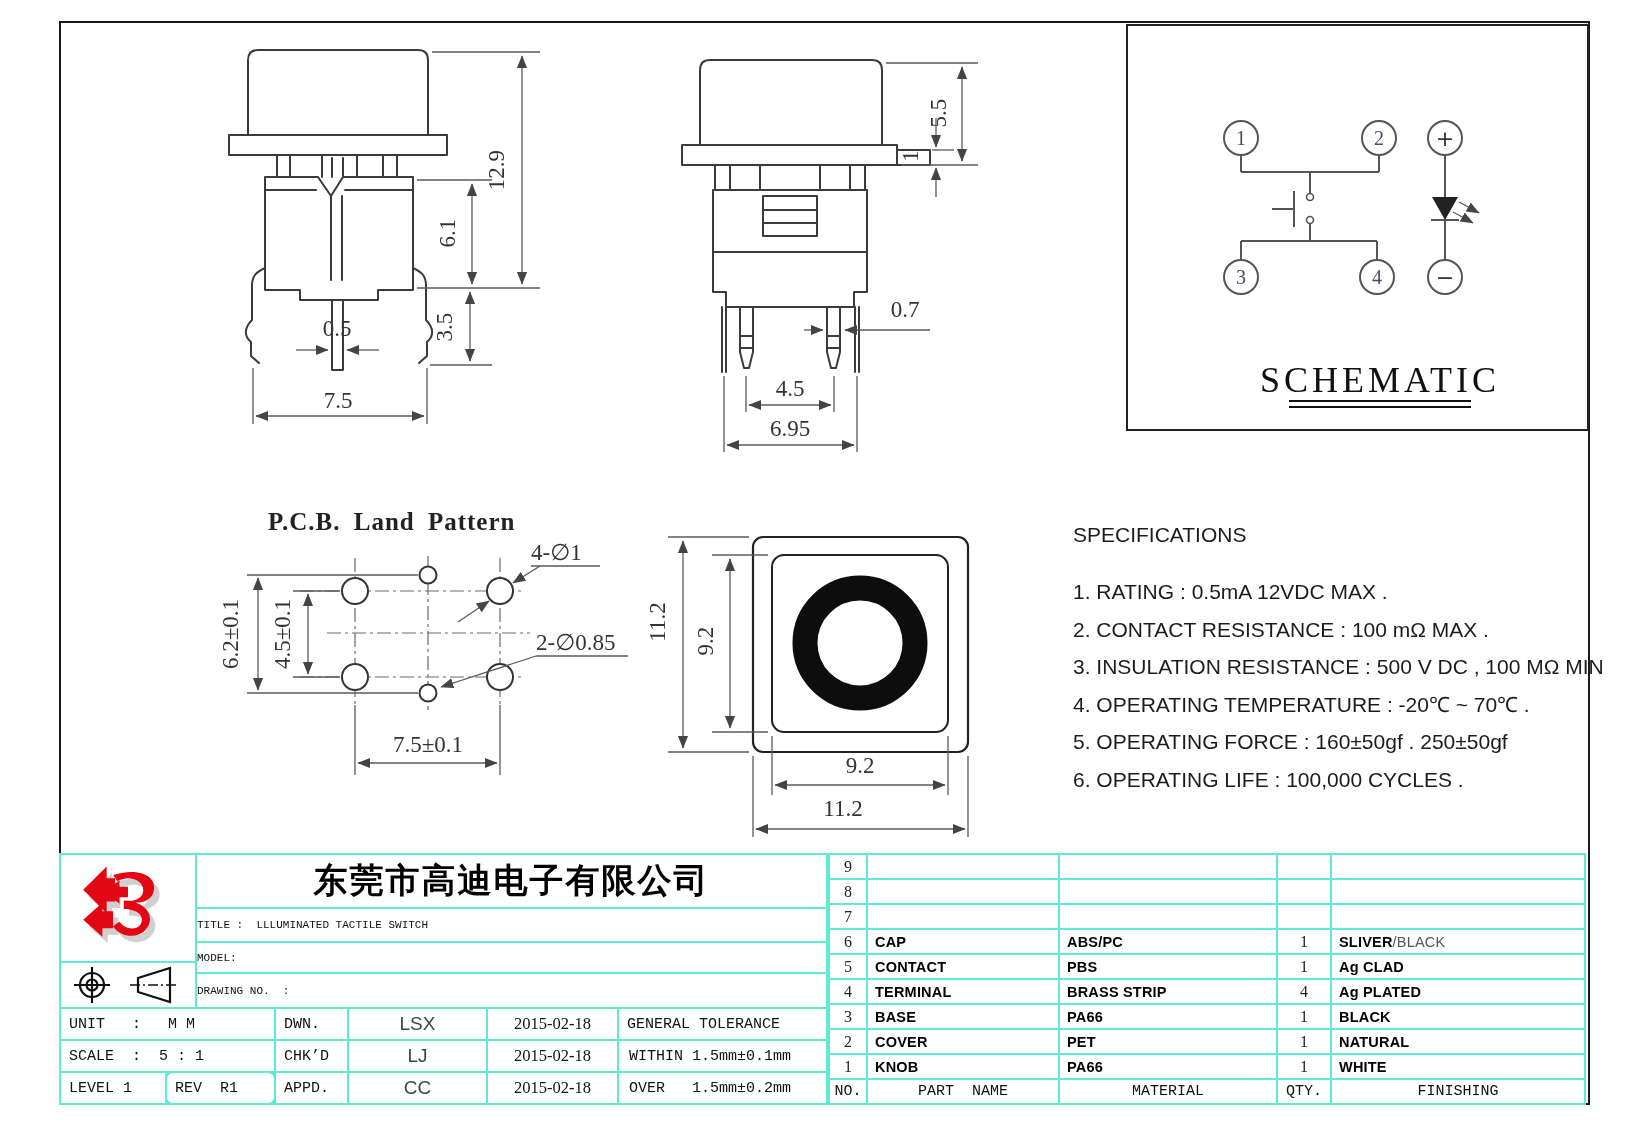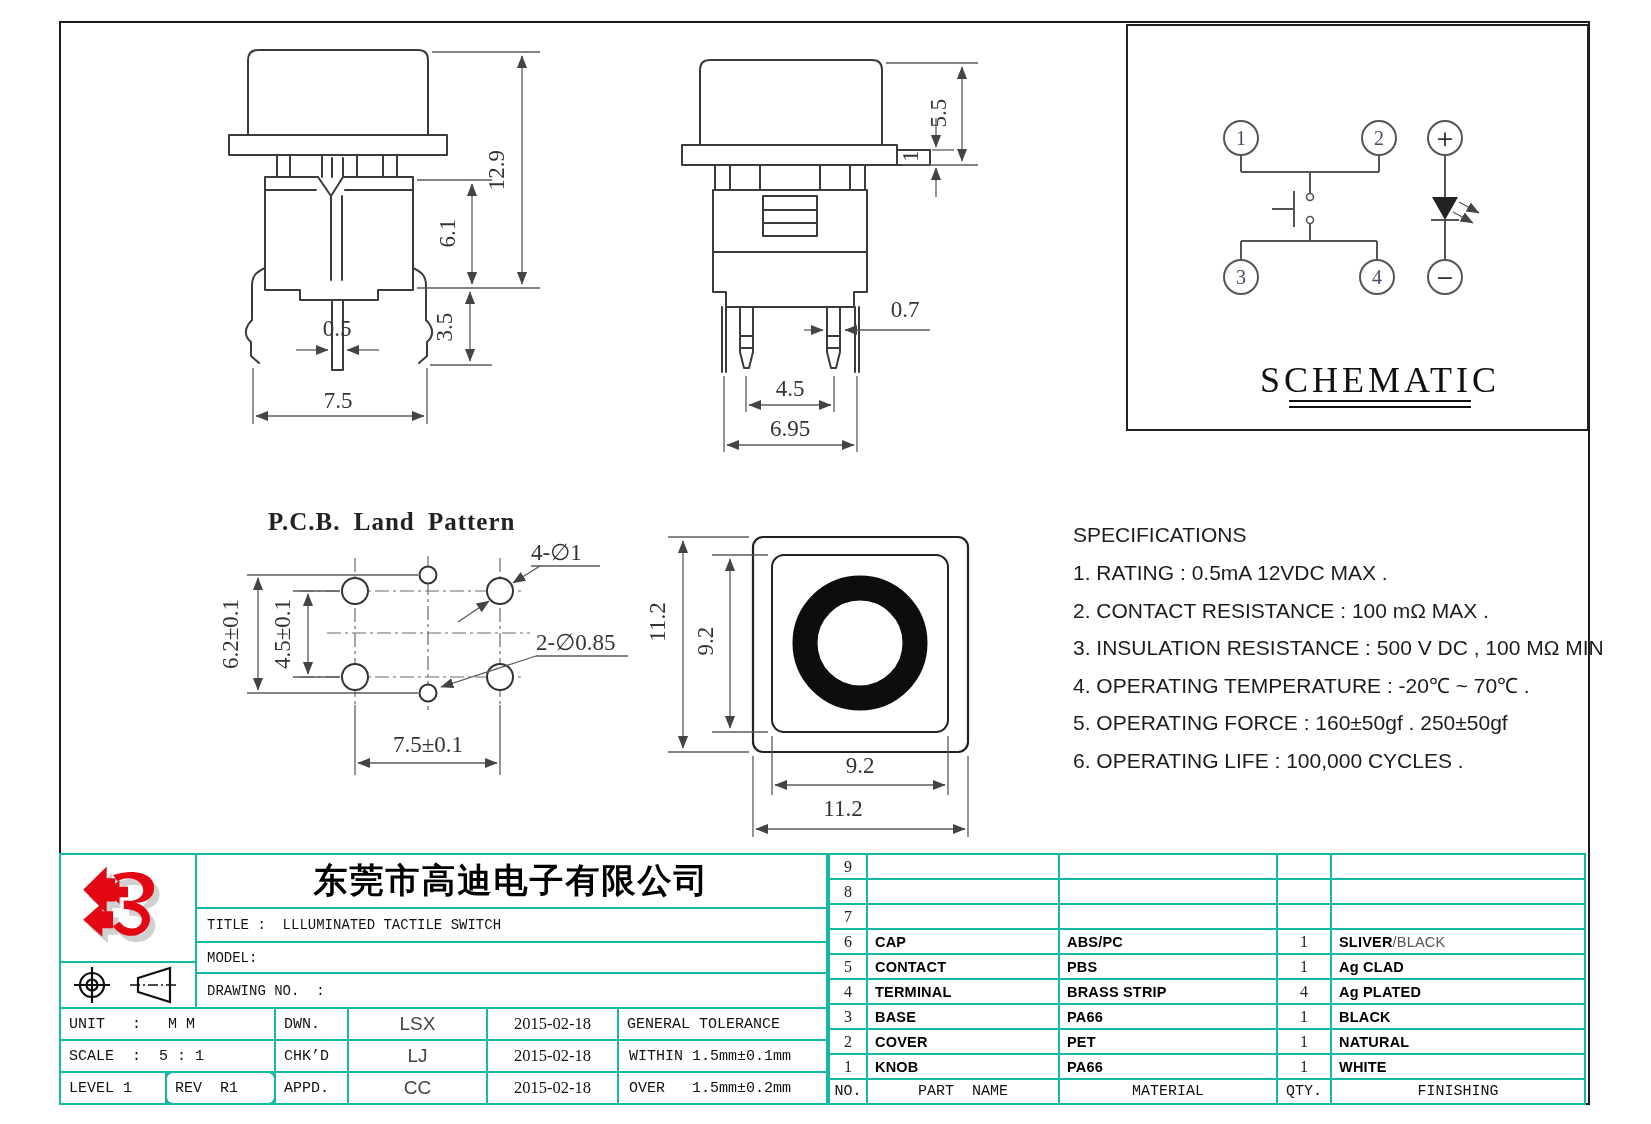--- a/index.html
+++ b/index.html
@@ -14,33 +14,33 @@
   svg text.dim{font-family:"Liberation Serif",serif;font-size:23px;fill:#333;}
   svg text.dimc{font-family:"Liberation Serif",serif;font-size:23px;fill:#333;text-anchor:middle;}
   svg text.pin{font-family:"Liberation Serif",serif;font-size:20px;fill:#4a4a66;text-anchor:middle;}
   svg text.led{font-family:"DejaVu Sans",sans-serif;font-size:22px;fill:#333;text-anchor:middle;}
   svg text.schem-title{font-family:"Liberation Serif",serif;font-size:36px;fill:#111;
        letter-spacing:4px;text-anchor:middle;}
   svg text.pcb-title{font-family:"Liberation Serif",serif;font-size:25px;font-weight:700;
        letter-spacing:1px;word-spacing:6px;fill:#222;}
   .specs{position:absolute;left:1073px;top:522px;width:520px;color:#1c1c1c;
        font-size:21px;line-height:25px;}
-  .specs .spec-title{margin-bottom:13px;}
+  .specs .spec-title{margin-bottom:32px;}
   .specs .spec-item{height:37.5px;white-space:nowrap;}
   
-  .tb{position:absolute;background:#14b8a6;display:grid;gap:2px;padding:2px;box-sizing:border-box;}
+  .tb{position:absolute;background:#5eead4;display:grid;gap:2px;padding:2px;box-sizing:border-box;}
   .tb>div{background:#fff;overflow:hidden;display:flex;align-items:center;box-sizing:border-box;}
   #tb-left{left:59px;top:853px;width:769px;height:252px;
       grid-template-columns:104px 28px 77px 71px 137px 129px 1fr;
       grid-template-rows:52px 32px 18px 9px 33px 30px 30px 1fr;}
   #tb-parts{left:828px;top:853px;width:758px;height:252px;
       grid-template-columns:36px 190px 216px 52px 1fr;
       grid-template-rows:repeat(10,1fr);}
   .mono{font-family:"Liberation Mono",monospace;white-space:pre;}
-  .lbl{font-size:14px;padding-left:10px;color:#111;}
+  .lbl{font-size:11px;padding-left:0;color:#111;}
   .small-lbl{font-size:15px;padding-left:8px;color:#111;}
   .ctr{justify-content:center;}
   .company{font-size:34px;font-weight:900;color:#000;letter-spacing:2px;justify-content:center;}
   .sig{font-size:19px;color:#444;justify-content:center;font-family:"Liberation Sans",sans-serif;}
   .date{font-size:16.5px;font-family:"Liberation Serif",serif;justify-content:center;color:#111;}
   .tol{font-size:15px;padding-left:10px;color:#111;}
   .num{font-family:"Liberation Serif",serif;font-size:16px;justify-content:center;color:#222;}
   .pname{font-size:14.5px;font-weight:700;padding-left:7px;color:#000;letter-spacing:.2px;}
   .hdr{font-family:"Liberation Mono",monospace;font-size:15px;justify-content:center;
        white-space:pre;color:#111;}

